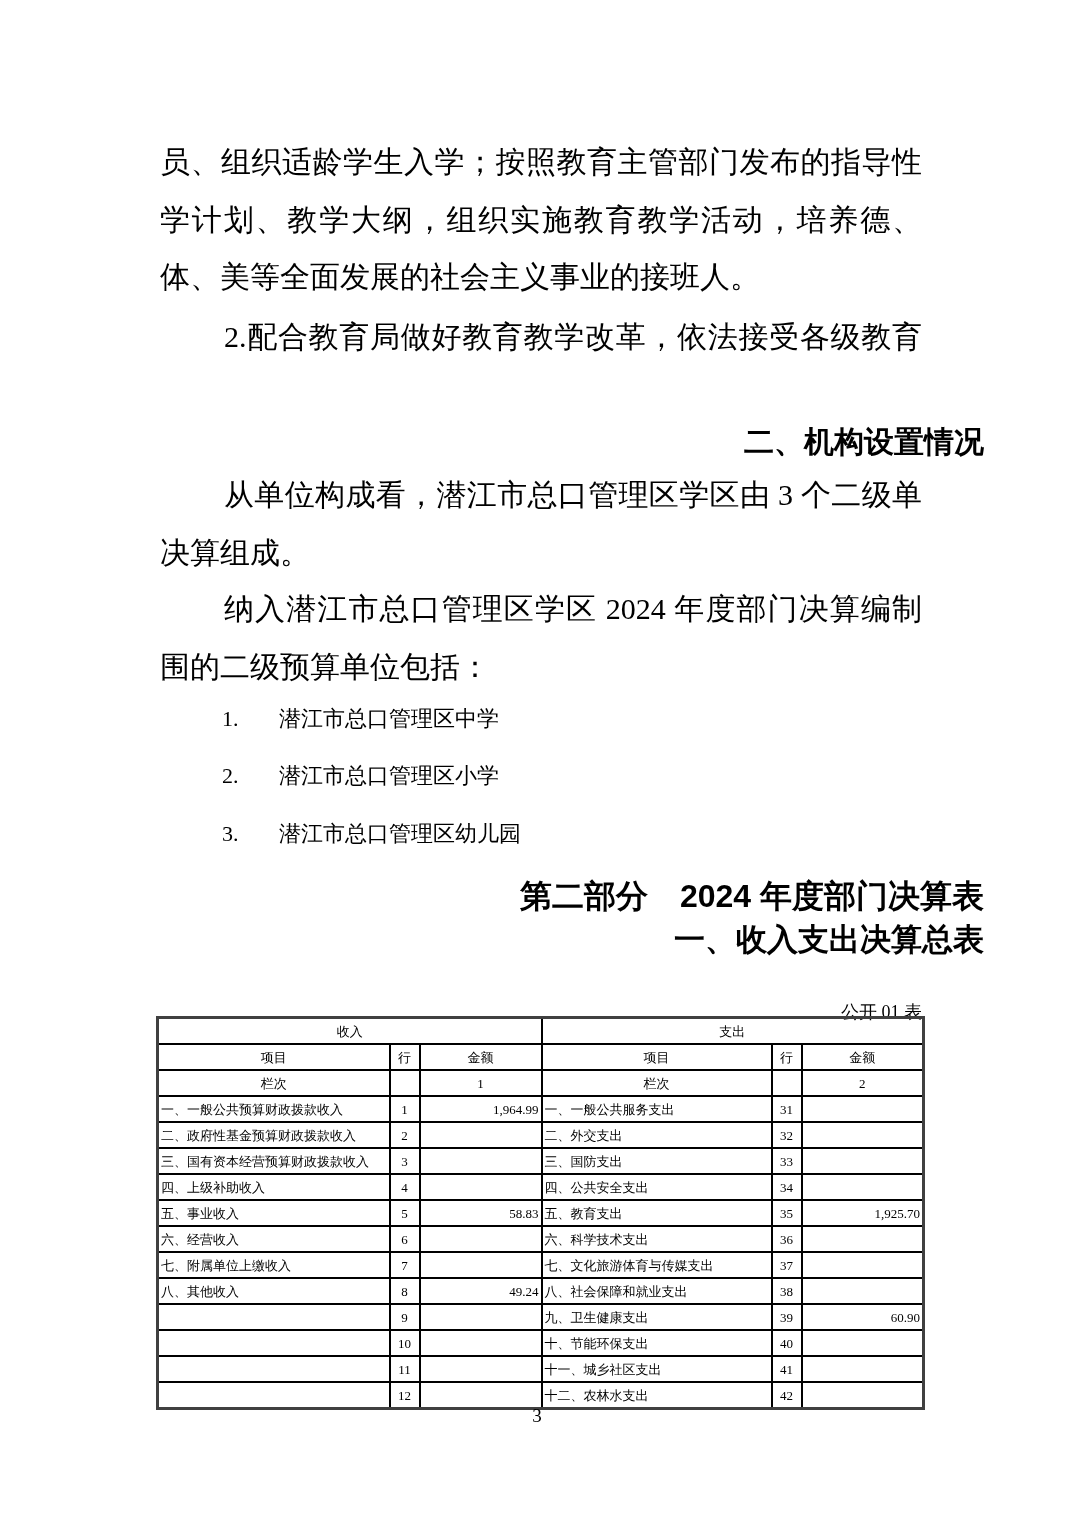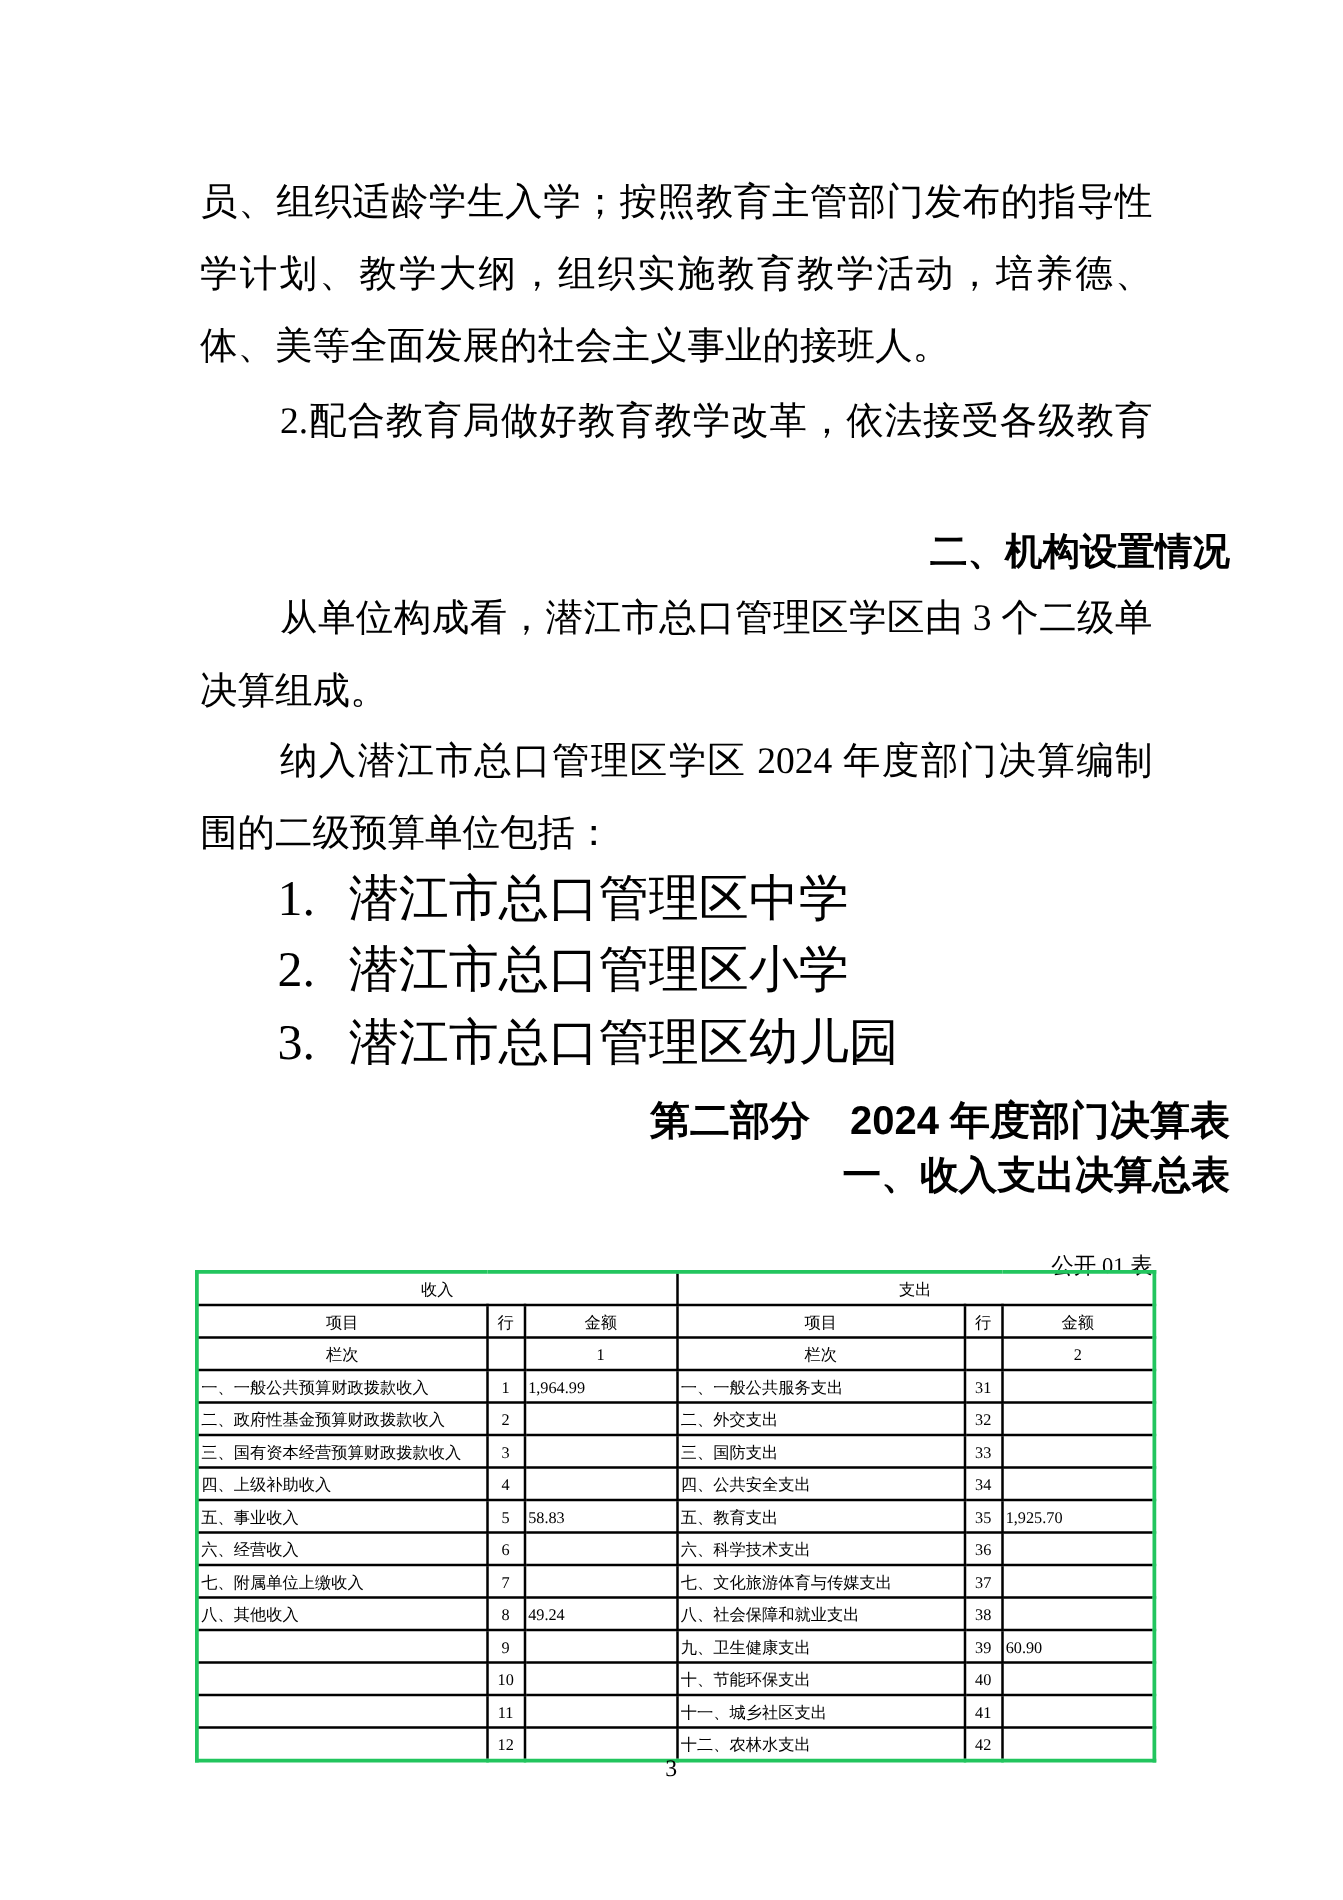--- a/index.html
+++ b/index.html
@@ -13,42 +13,42 @@
   .bodyline {
     font-size:30px; line-height:57.5px; height:57.5px;
     color:#000; overflow:hidden;
   }
   .j  { text-align:justify; text-align-last:justify; }
   .ind{ text-indent:64px; }
   .heading {
     font-family:"Liberation Sans", sans-serif; font-weight:bold;
     font-size:30px; line-height:57px; height:57px; padding-left:62px;text-align:right;
   }
-  .list-item { font-size:40px; line-height:57.3px; height:57.3px; padding-left:62px; }
+  .list-item { font-size:22px; line-height:57.3px; height:57.3px; padding-left:62px; }
   .list-num  { display:inline-block; width:57px; }
   .h-part2 { font-size:32px; }
   .h-table { font-size:31px; }
   .sheet-label { font-size:18px; line-height:26px; text-align:right; }
   .unit-row { font-size:19px; line-height:28px; display:flex; }
   .unit-row .u-left  { flex:1 1 38%; text-align:left; }
   .unit-row .u-mid   { flex:1 1 30%; text-align:center; }
   .unit-row .u-right { flex:1 1 32%; text-align:right; }
   table.acct {
     position:absolute; left:156px; top:1016px;
     border-collapse:collapse; table-layout:fixed;
     font-size:13px; line-height:15px;
   }
   table.acct td {
     border:2px solid #000; height:24px; padding:0 2px;
     overflow:hidden; white-space:nowrap;
   }
-  table.acct { border:3px solid #22c55e; }
+  table.acct { border:3px solid #404040; }
   td.c { text-align:center; }
   td.item { text-align:left;  padding-left:9px; }
-  td.amt  { text-align:left; padding-right:8px;margin-top:37px; }
+  td.amt  { text-align:right; padding-right:8px;margin-top:37px; }
   .page-num { font-size:19px; line-height:28px; text-align:center; left:0; width:1074px; }
 </style>
 </head>
 <body>
 
 <div class="page">
 
   <div class="abs" style="top:133px">
     <div class="bodyline j">员、组织适龄学生入学；按照教育主管部门发布的指导性教</div>
     <div class="bodyline j">学计划、教学大纲，组织实施教育教学活动，培养德、智、</div>

